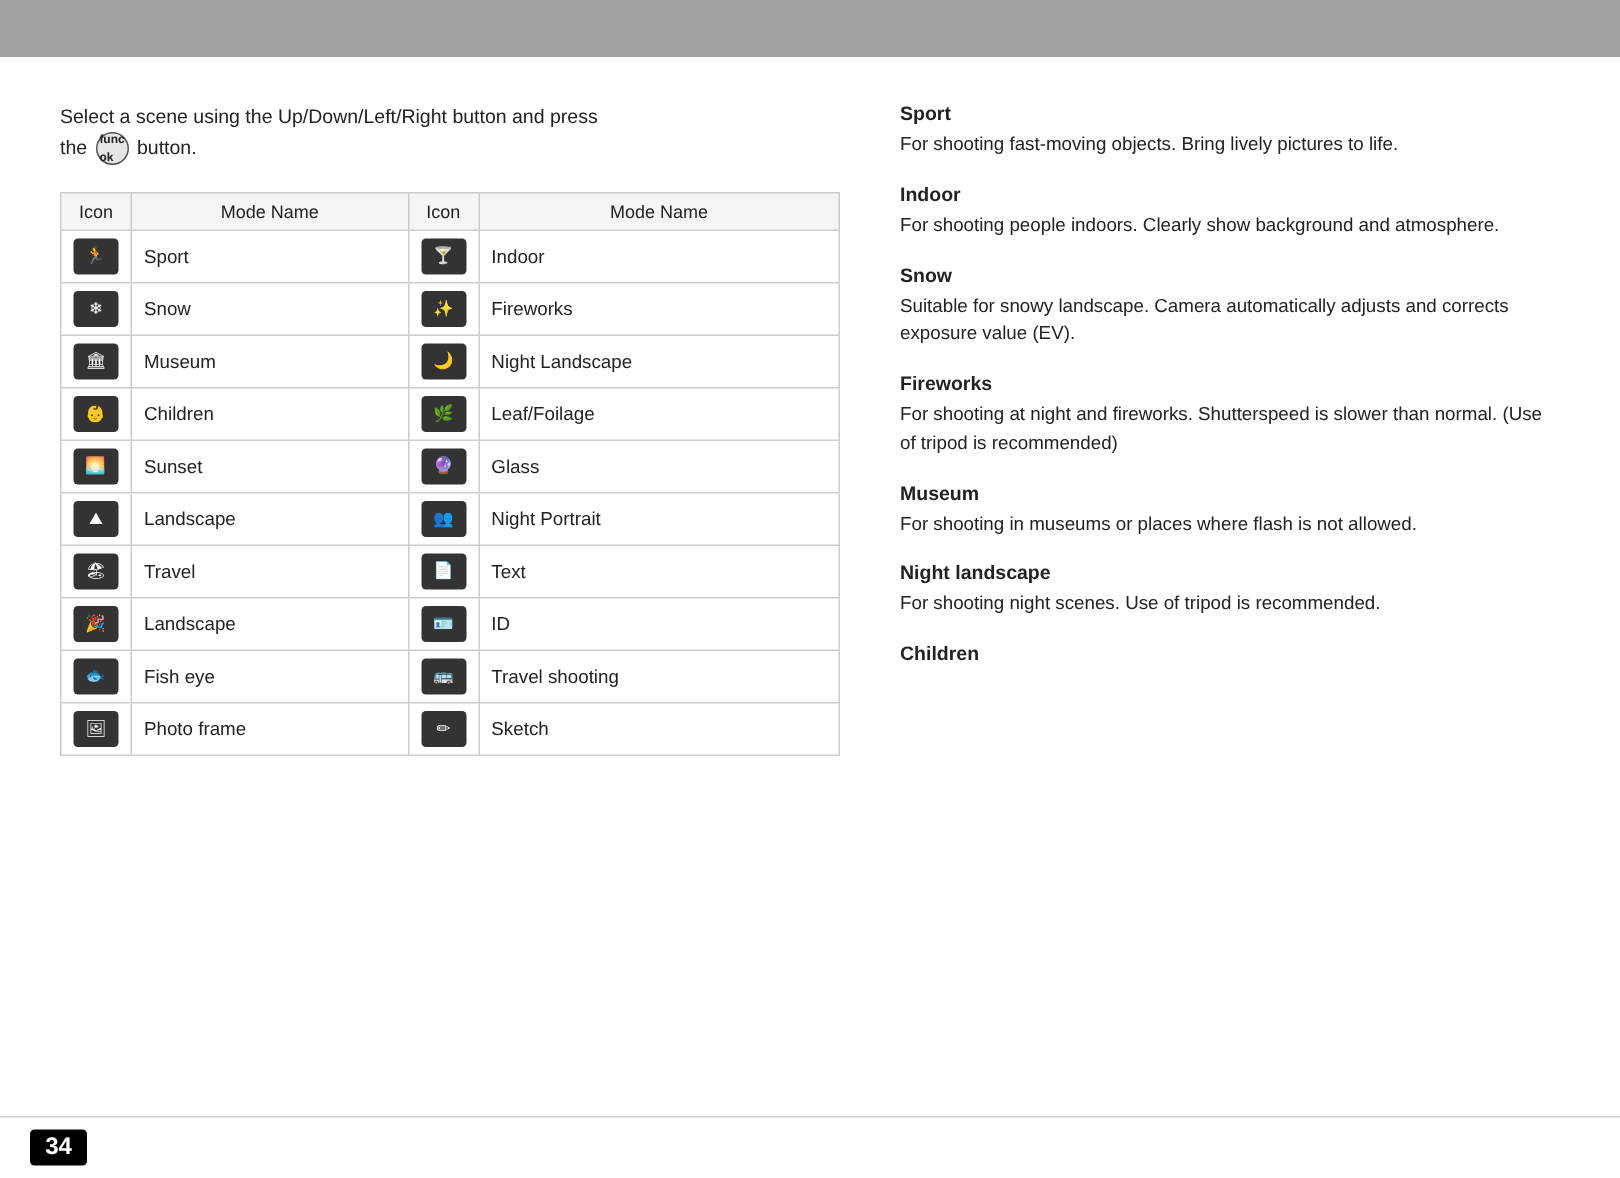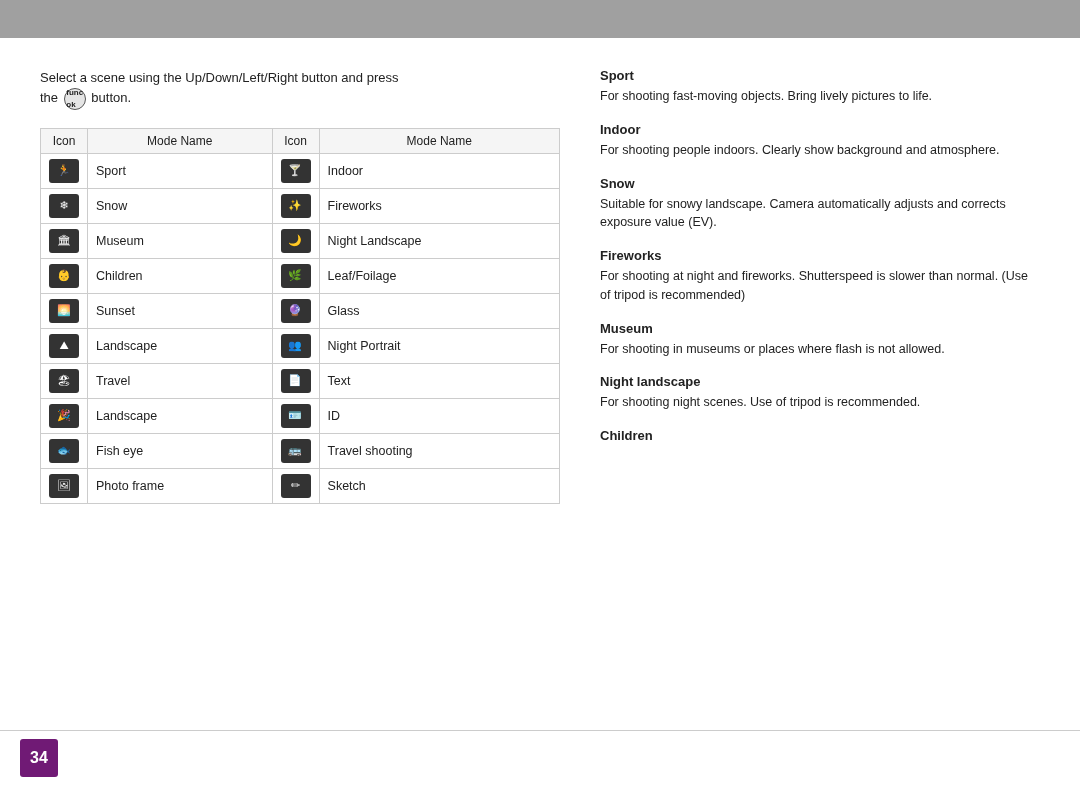--- a/index.html
+++ b/index.html
@@ -116,22 +116,22 @@
       align-items: center;
       border-top: 1px solid #ccc;
       padding: 8px 20px;
     }
 
     .page-number {
       display: inline-flex;
       align-items: center;
       justify-content: center;
       width: 38px;
-      height: 38px;
-      background: #701a75;
+      height: 24px;
+      background: #000000;
       color: #fff;
       font-size: 16px;
       font-weight: bold;
       border-radius: 3px;
     }
   </style>
 </head>
 <body>
 
 <div class="top-bar"></div>

